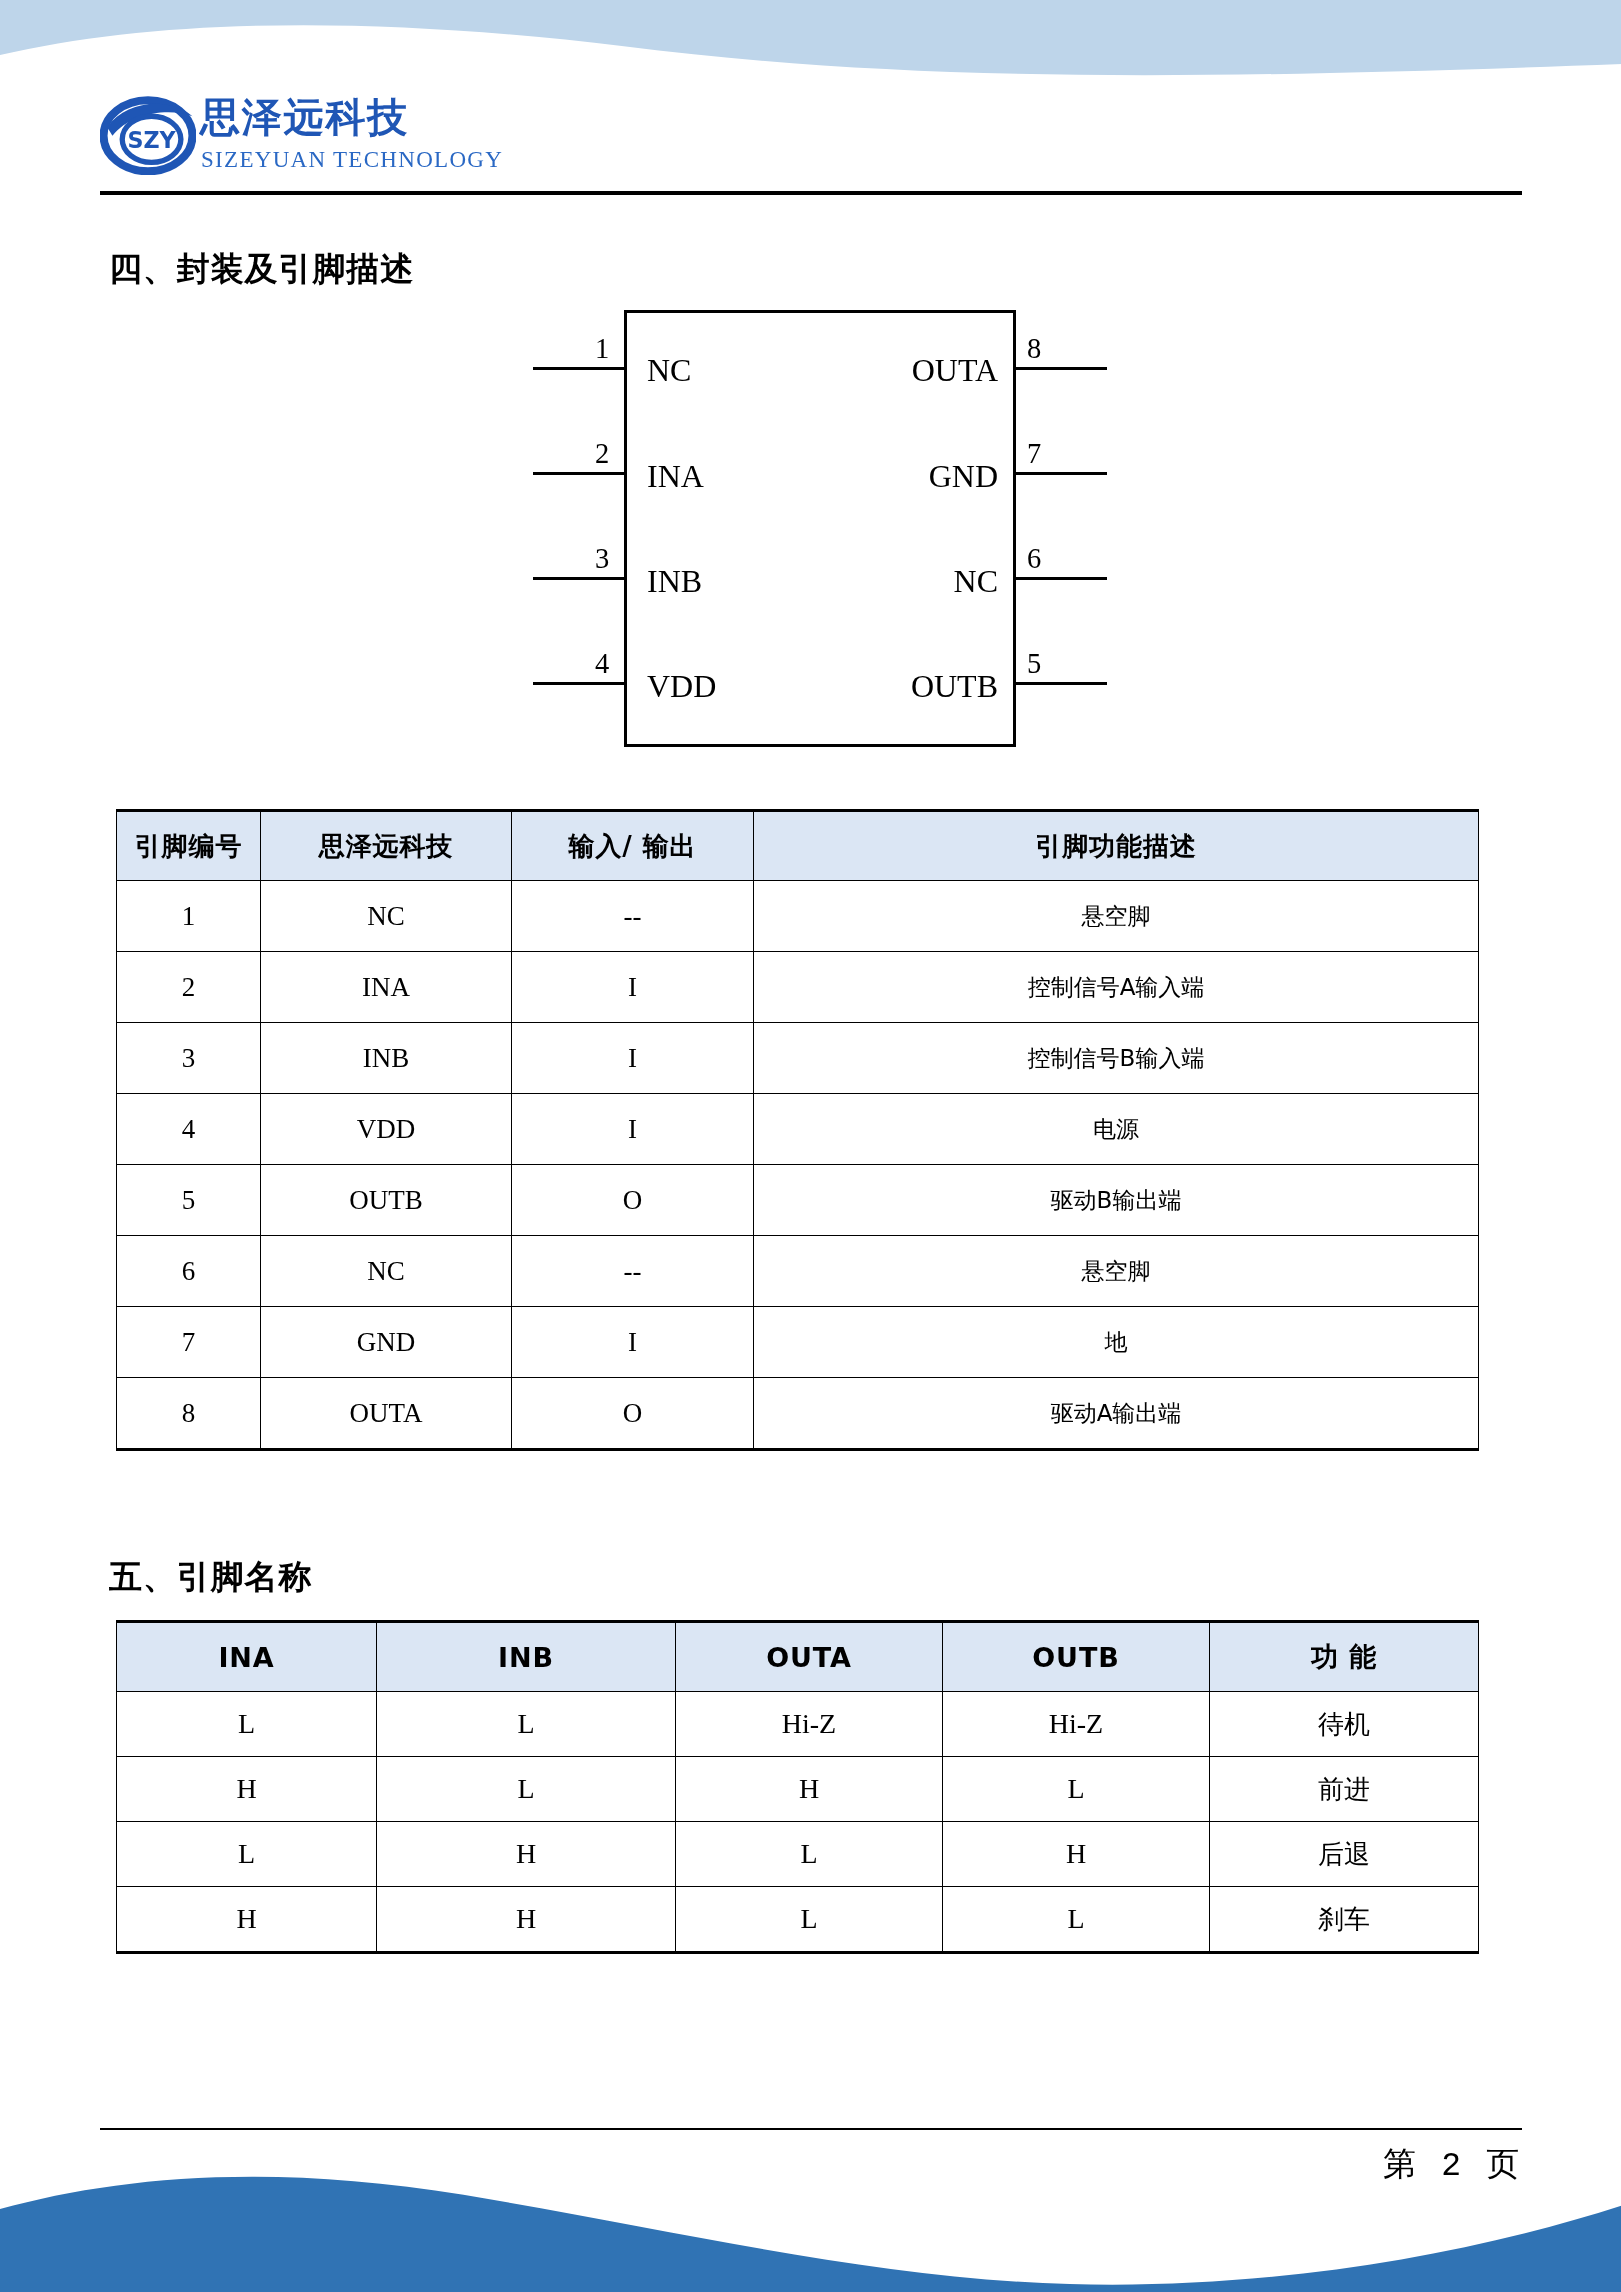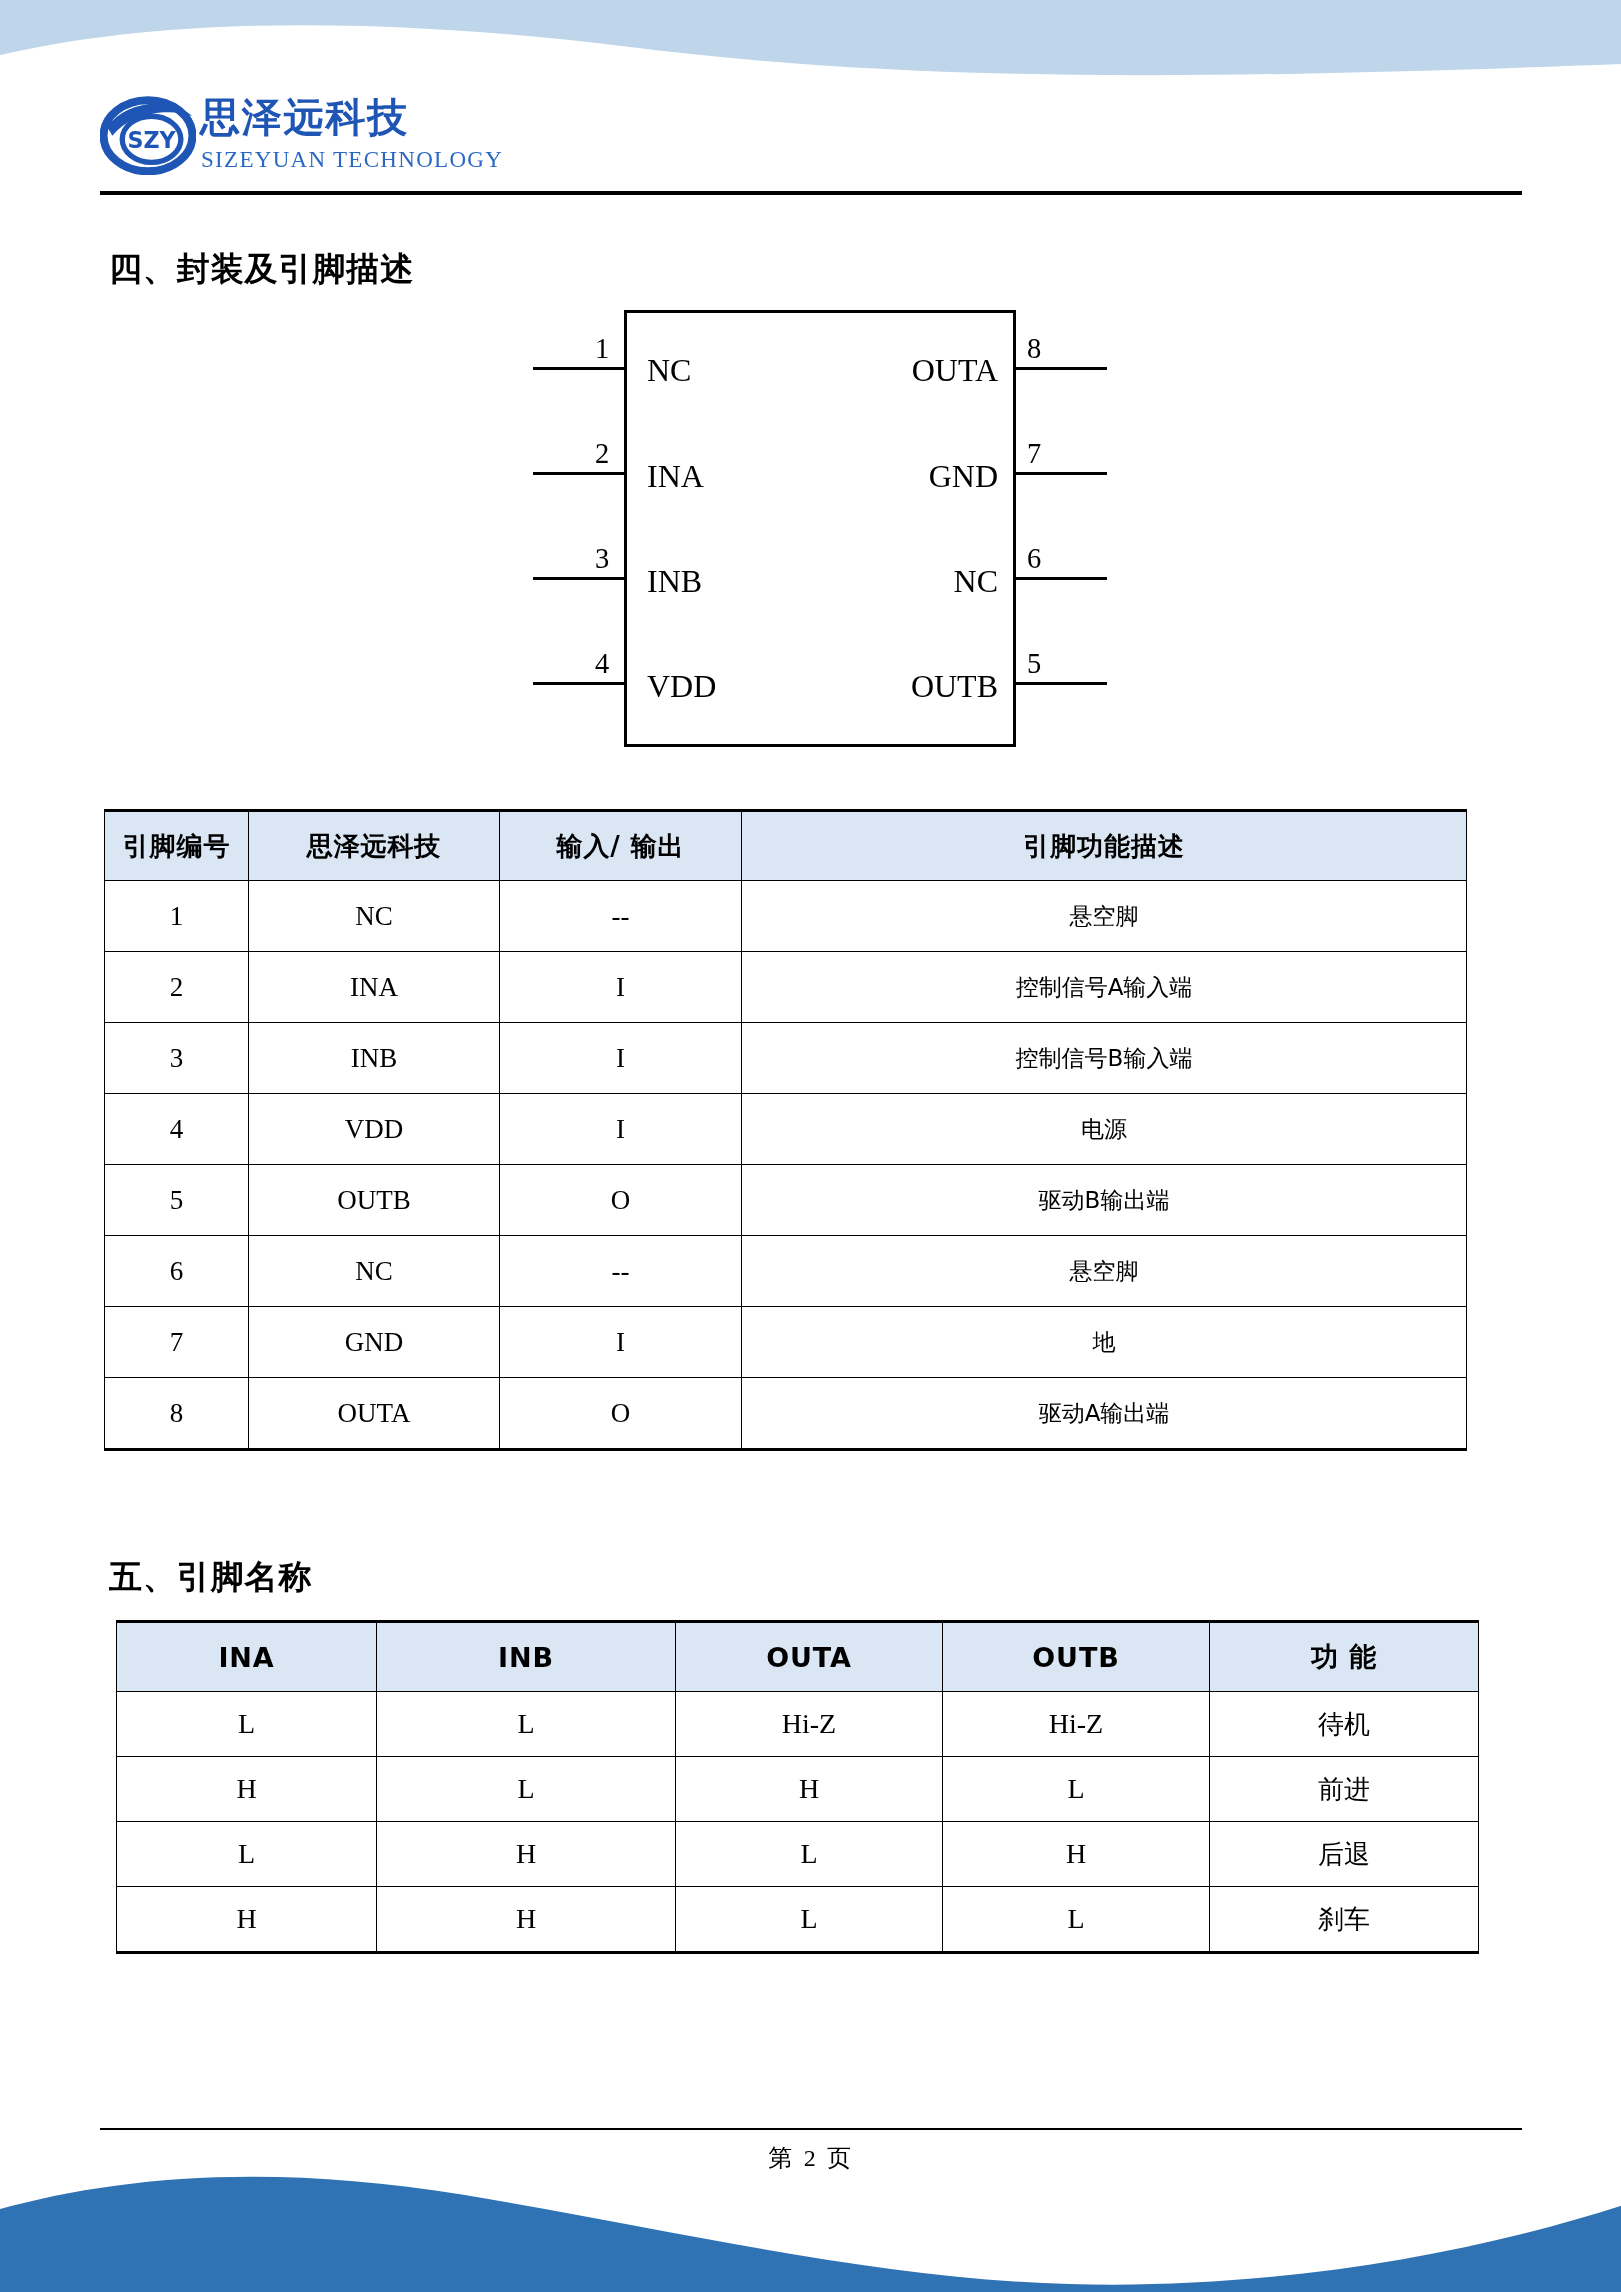--- a/index.html
+++ b/index.html
@@ -147,21 +147,21 @@
     font-size: 26px;
     letter-spacing: 0.9px;
     height: 68px;
     border-top: 3.6px solid #000;
     border-bottom: 0.9px solid #000;
   }
   table.doc-table tbody tr td { height: 70px; }
   table.doc-table tbody tr:last-child td { border-bottom: 3.6px solid #000; }
 
   
-  #pin-table { left: 104px; top: 809px; width: 1363px; }
+  #pin-table { left: 116px; top: 809px; width: 1363px; }
   #pin-table td.c-cn { font-family: "DejaVu Sans", sans-serif; font-size: 23px; }
   #pin-table .hdr-row th { font-size: 26px; }
 
   
   #truth-table { left: 116px; top: 1620px; width: 1363px; }
   #truth-table .hdr-row th {
     font-family: "DejaVu Sans", sans-serif;
     font-size: 27px;
   }
   #truth-table tbody td { height: 64px; font-size: 28px; }
@@ -171,23 +171,23 @@
   .footer-rule {
     position: absolute;
     left: 100px; top: 2128px;
     width: 1422px; height: 0;
     border-top: 2.7px solid #000;
   }
   .footer-text {
     position: absolute;
     left: 100px; top: 2142px;
     width: 1422px;
-    text-align: center;
-    font-size: 24px;
-    font-family: Liberation Serif, serif;
+    text-align: right;
+    font-size: 33px;
+    font-family: Liberation Mono, monospace;
     letter-spacing: 2.7px;
   }
 </style>
 </head>
 <body>
 
 <svg class="wave-top" viewBox="0 0 1820 90" preserveAspectRatio="none">
   <path d="M0 90 L0 62 C 180 20 420 18 700 52 C 1000 90 1300 92 1820 72 L1820 0 L0 0 Z" fill="#bed5ea"></path>
 </svg>
 

